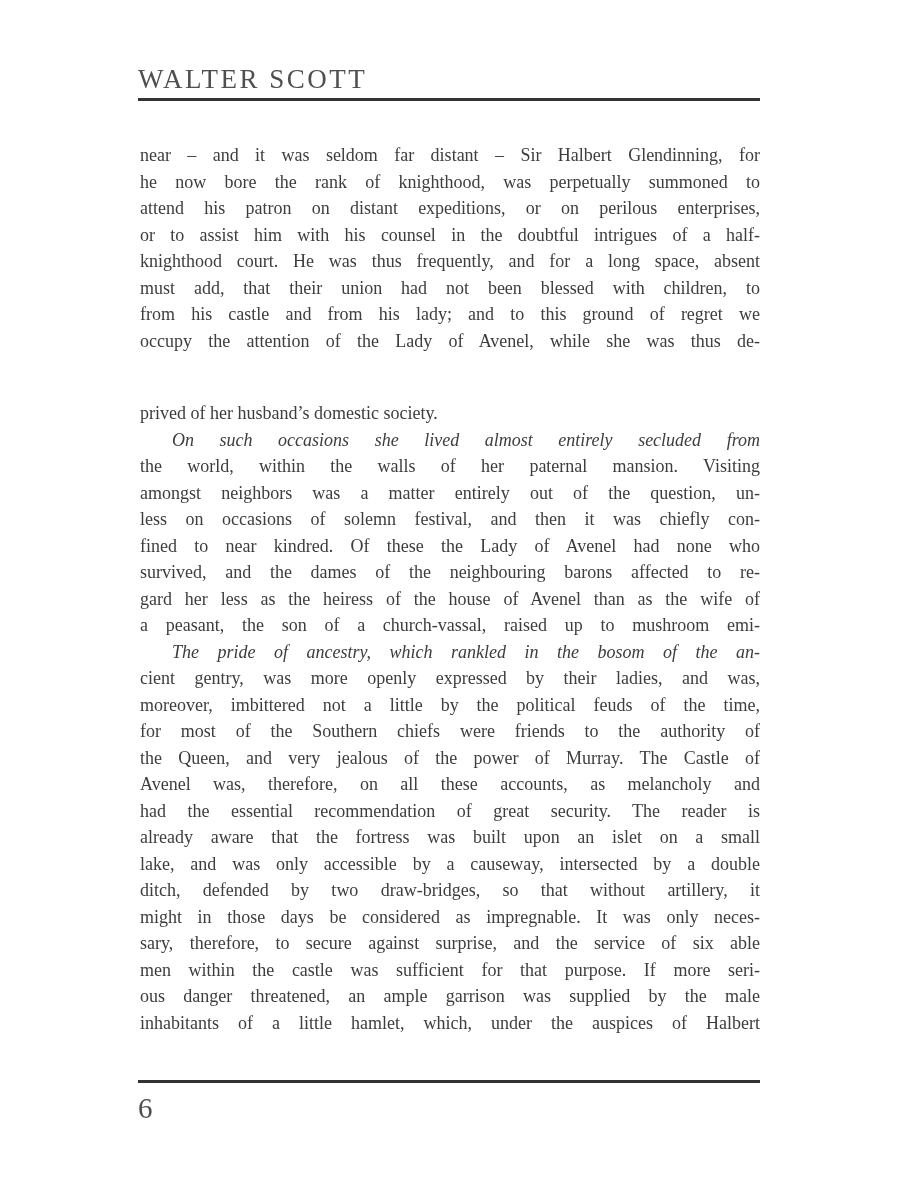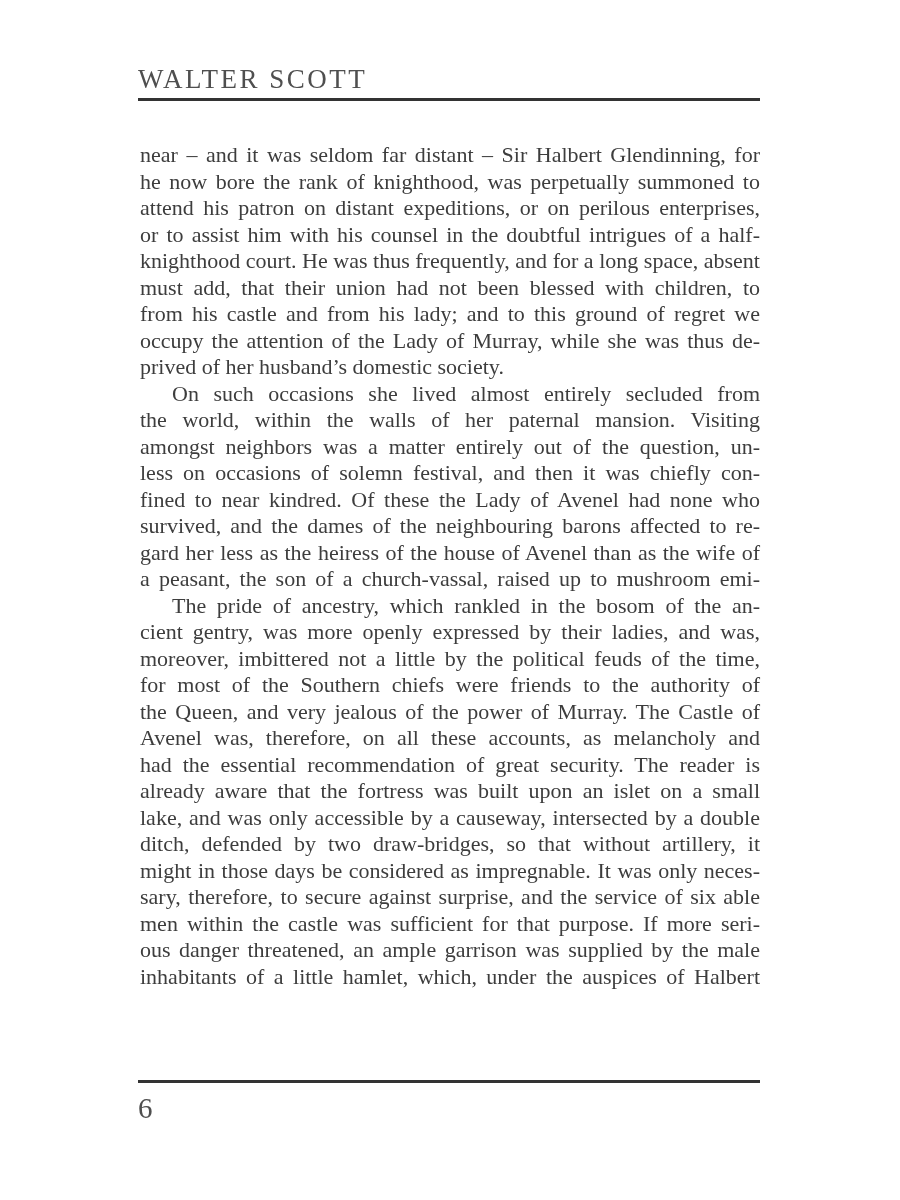--- a/index.html
+++ b/index.html
@@ -36,35 +36,37 @@
   }
   .header-rule {
     margin-top: 3px;
   }
   .page-text {
     position: absolute;
     left: 140px;
     top: 142px;
     width: 620px;
     color: var(--text-color, #3d3d3d);
-    font-size: 22px;
+    font-size: 18px;
     line-height: 26.5px;
   }
   .paragraph { margin: 0; padding: 0; }
   .line {
     text-align: justify;
     text-align-last: justify;
     white-space: normal;
     height: 26.5px;
   }
   .line.final {
     text-align-last: left;
+    margin-top: 46px;
   }
   .line.indent {
     text-indent: 32px;
+    font-style: italic;
   }
   .page-footer {
     position: absolute;
     left: 138px;
     top: 1080px;
     width: 622px;
   }
   .page-number {
     margin-top: 9px;
     font-size: 29px;
@@ -85,21 +87,21 @@
   <main class="page-text">
     <div id="paragraphs">
         <div class="paragraph">
           <div class="line">near – and it was seldom far distant – Sir Halbert Glendinning, for</div>
           <div class="line">he now bore the rank of knighthood, was perpetually summoned to</div>
           <div class="line">attend his patron on distant expeditions, or on perilous enterprises,</div>
           <div class="line">or to assist him with his counsel in the doubtful intrigues of a half-</div>
           <div class="line">knighthood court. He was thus frequently, and for a long space, absent</div>
           <div class="line">must add, that their union had not been blessed with children, to</div>
           <div class="line">from his castle and from his lady; and to this ground of regret we</div>
-          <div class="line">occupy the attention of the Lady of Murray, while she was thus de-</div>
+          <div class="line">occupy the attention of the Lady of Avenel, while she was thus de-</div>
           <div class="line final">prived of her husband’s domestic society.</div>
         </div>
         <div class="paragraph">
           <div class="line indent">On such occasions she lived almost entirely secluded from</div>
           <div class="line">the world, within the walls of her paternal mansion. Visiting</div>
           <div class="line">amongst neighbors was a matter entirely out of the question, un-</div>
           <div class="line">less on occasions of solemn festival, and then it was chiefly con-</div>
           <div class="line">fined to near kindred. Of these the Lady of Avenel had none who</div>
           <div class="line">survived, and the dames of the neighbouring barons affected to re-</div>
           <div class="line">gard her less as the heiress of the house of Avenel than as the wife of</div>

